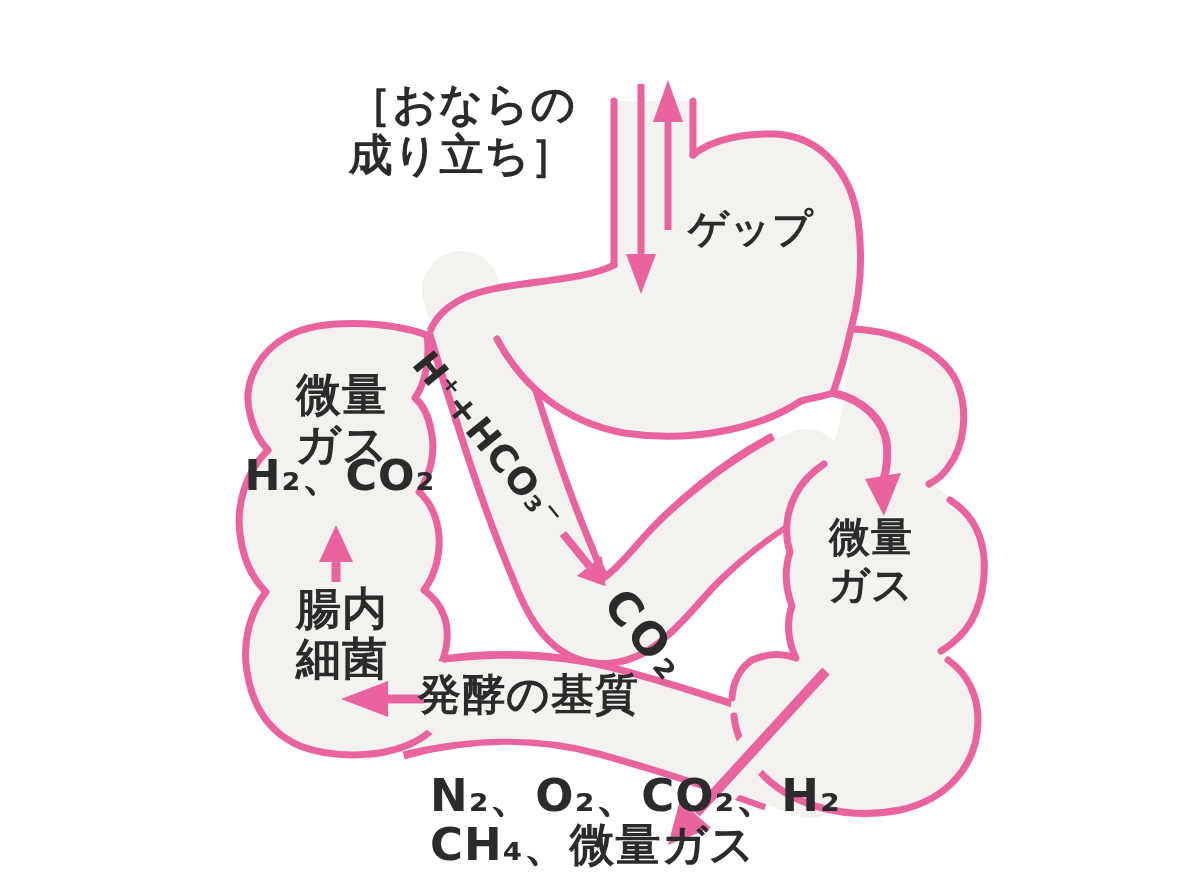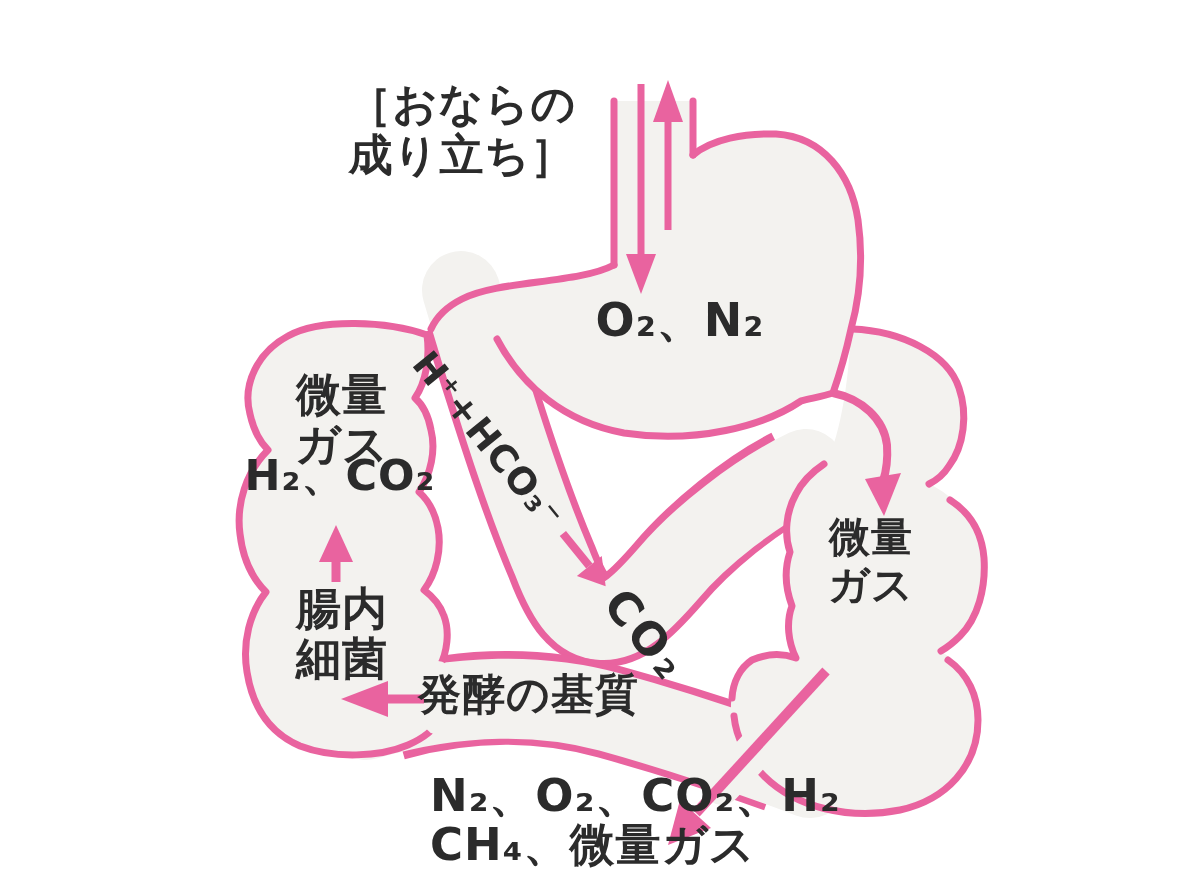--- a/index.html
+++ b/index.html
@@ -119,21 +119,21 @@
       <polygon class="ahead" points="865,457 901,451 884,494"></polygon>
     </g>
     <g>
       <line class="ashaft" x1="826" y1="649" x2="696" y2="791" stroke-width="10"></line>
       <polygon class="ahead" points="711,806 680,778 668,823"></polygon>
     </g>
   </svg>
 
   <div class="lbl ctr t-title">［おならの
 成り立ち］</div>
-  <div class="lbl ctr t-o2n2">O₂、N₂</div>
+  <div class="lbl t-burp">ゲップ</div>
 
   <div class="chem">
     <span class="r1">H⁺+HCO₃⁻</span>
     <span class="carrow">
         <span class="shaft"></span>
         <span class="head"></span>
       </span>
     <span class="r2">CO₂</span>
   </div>
 

